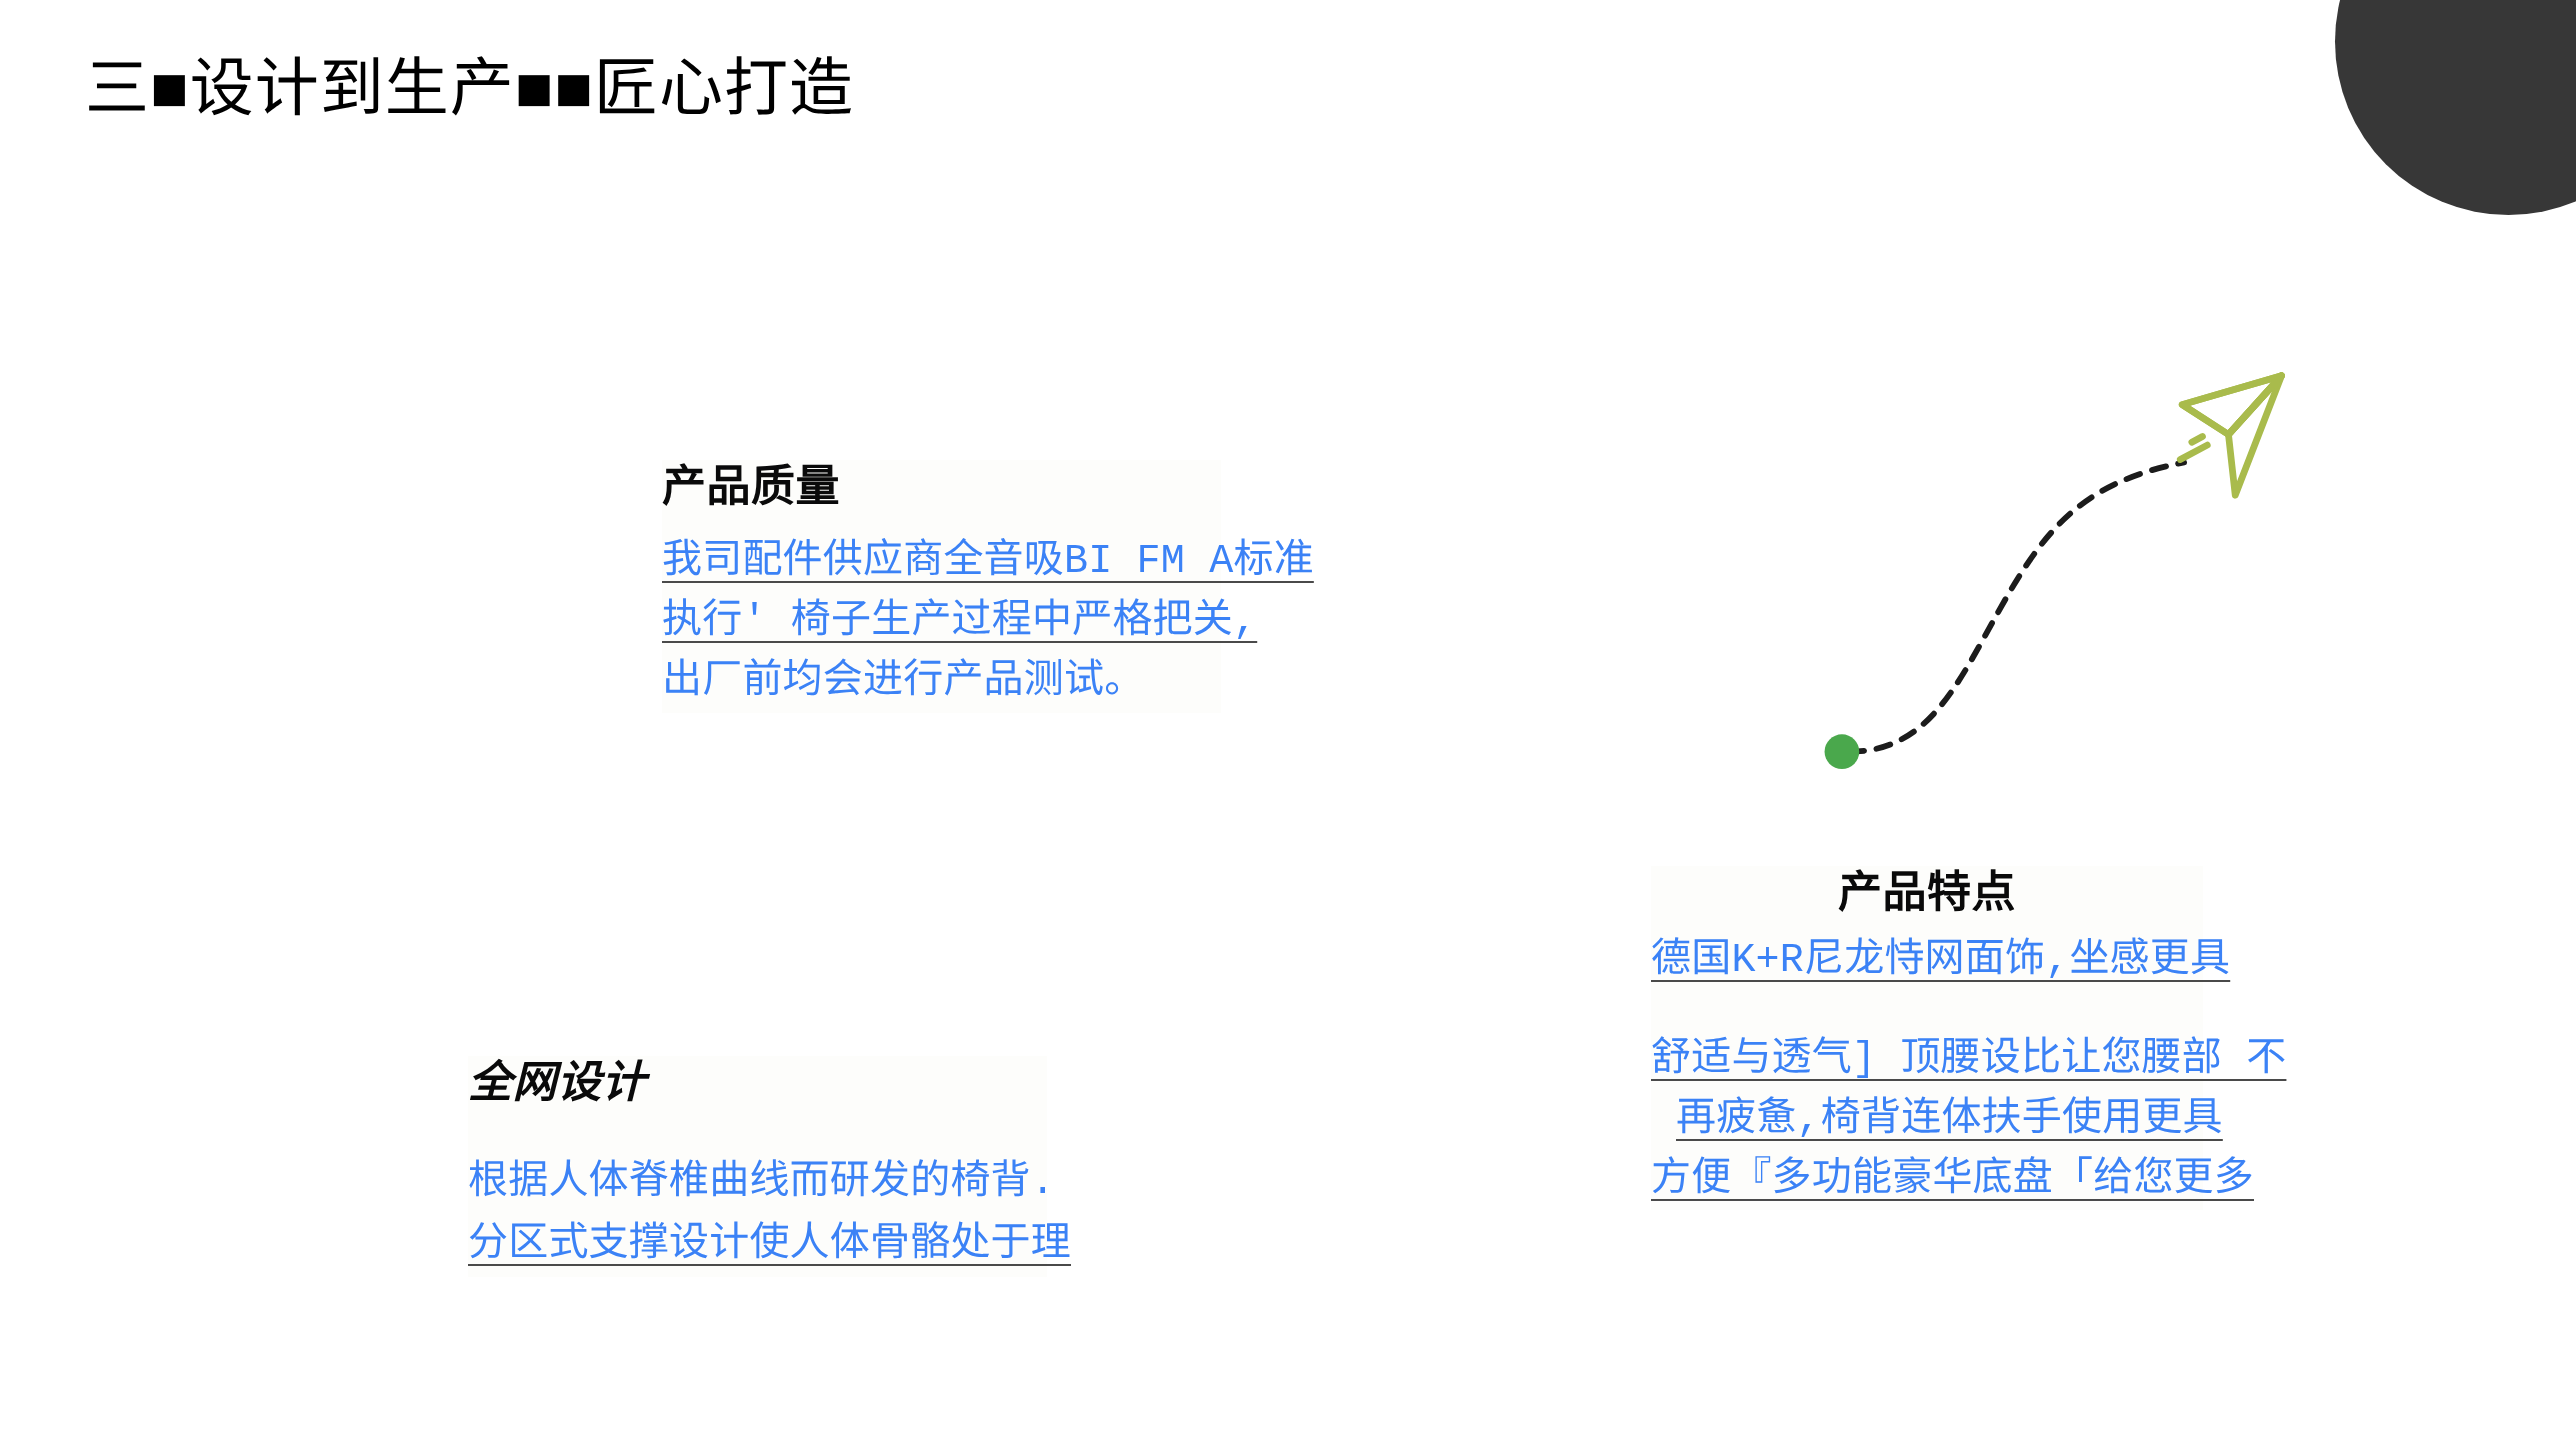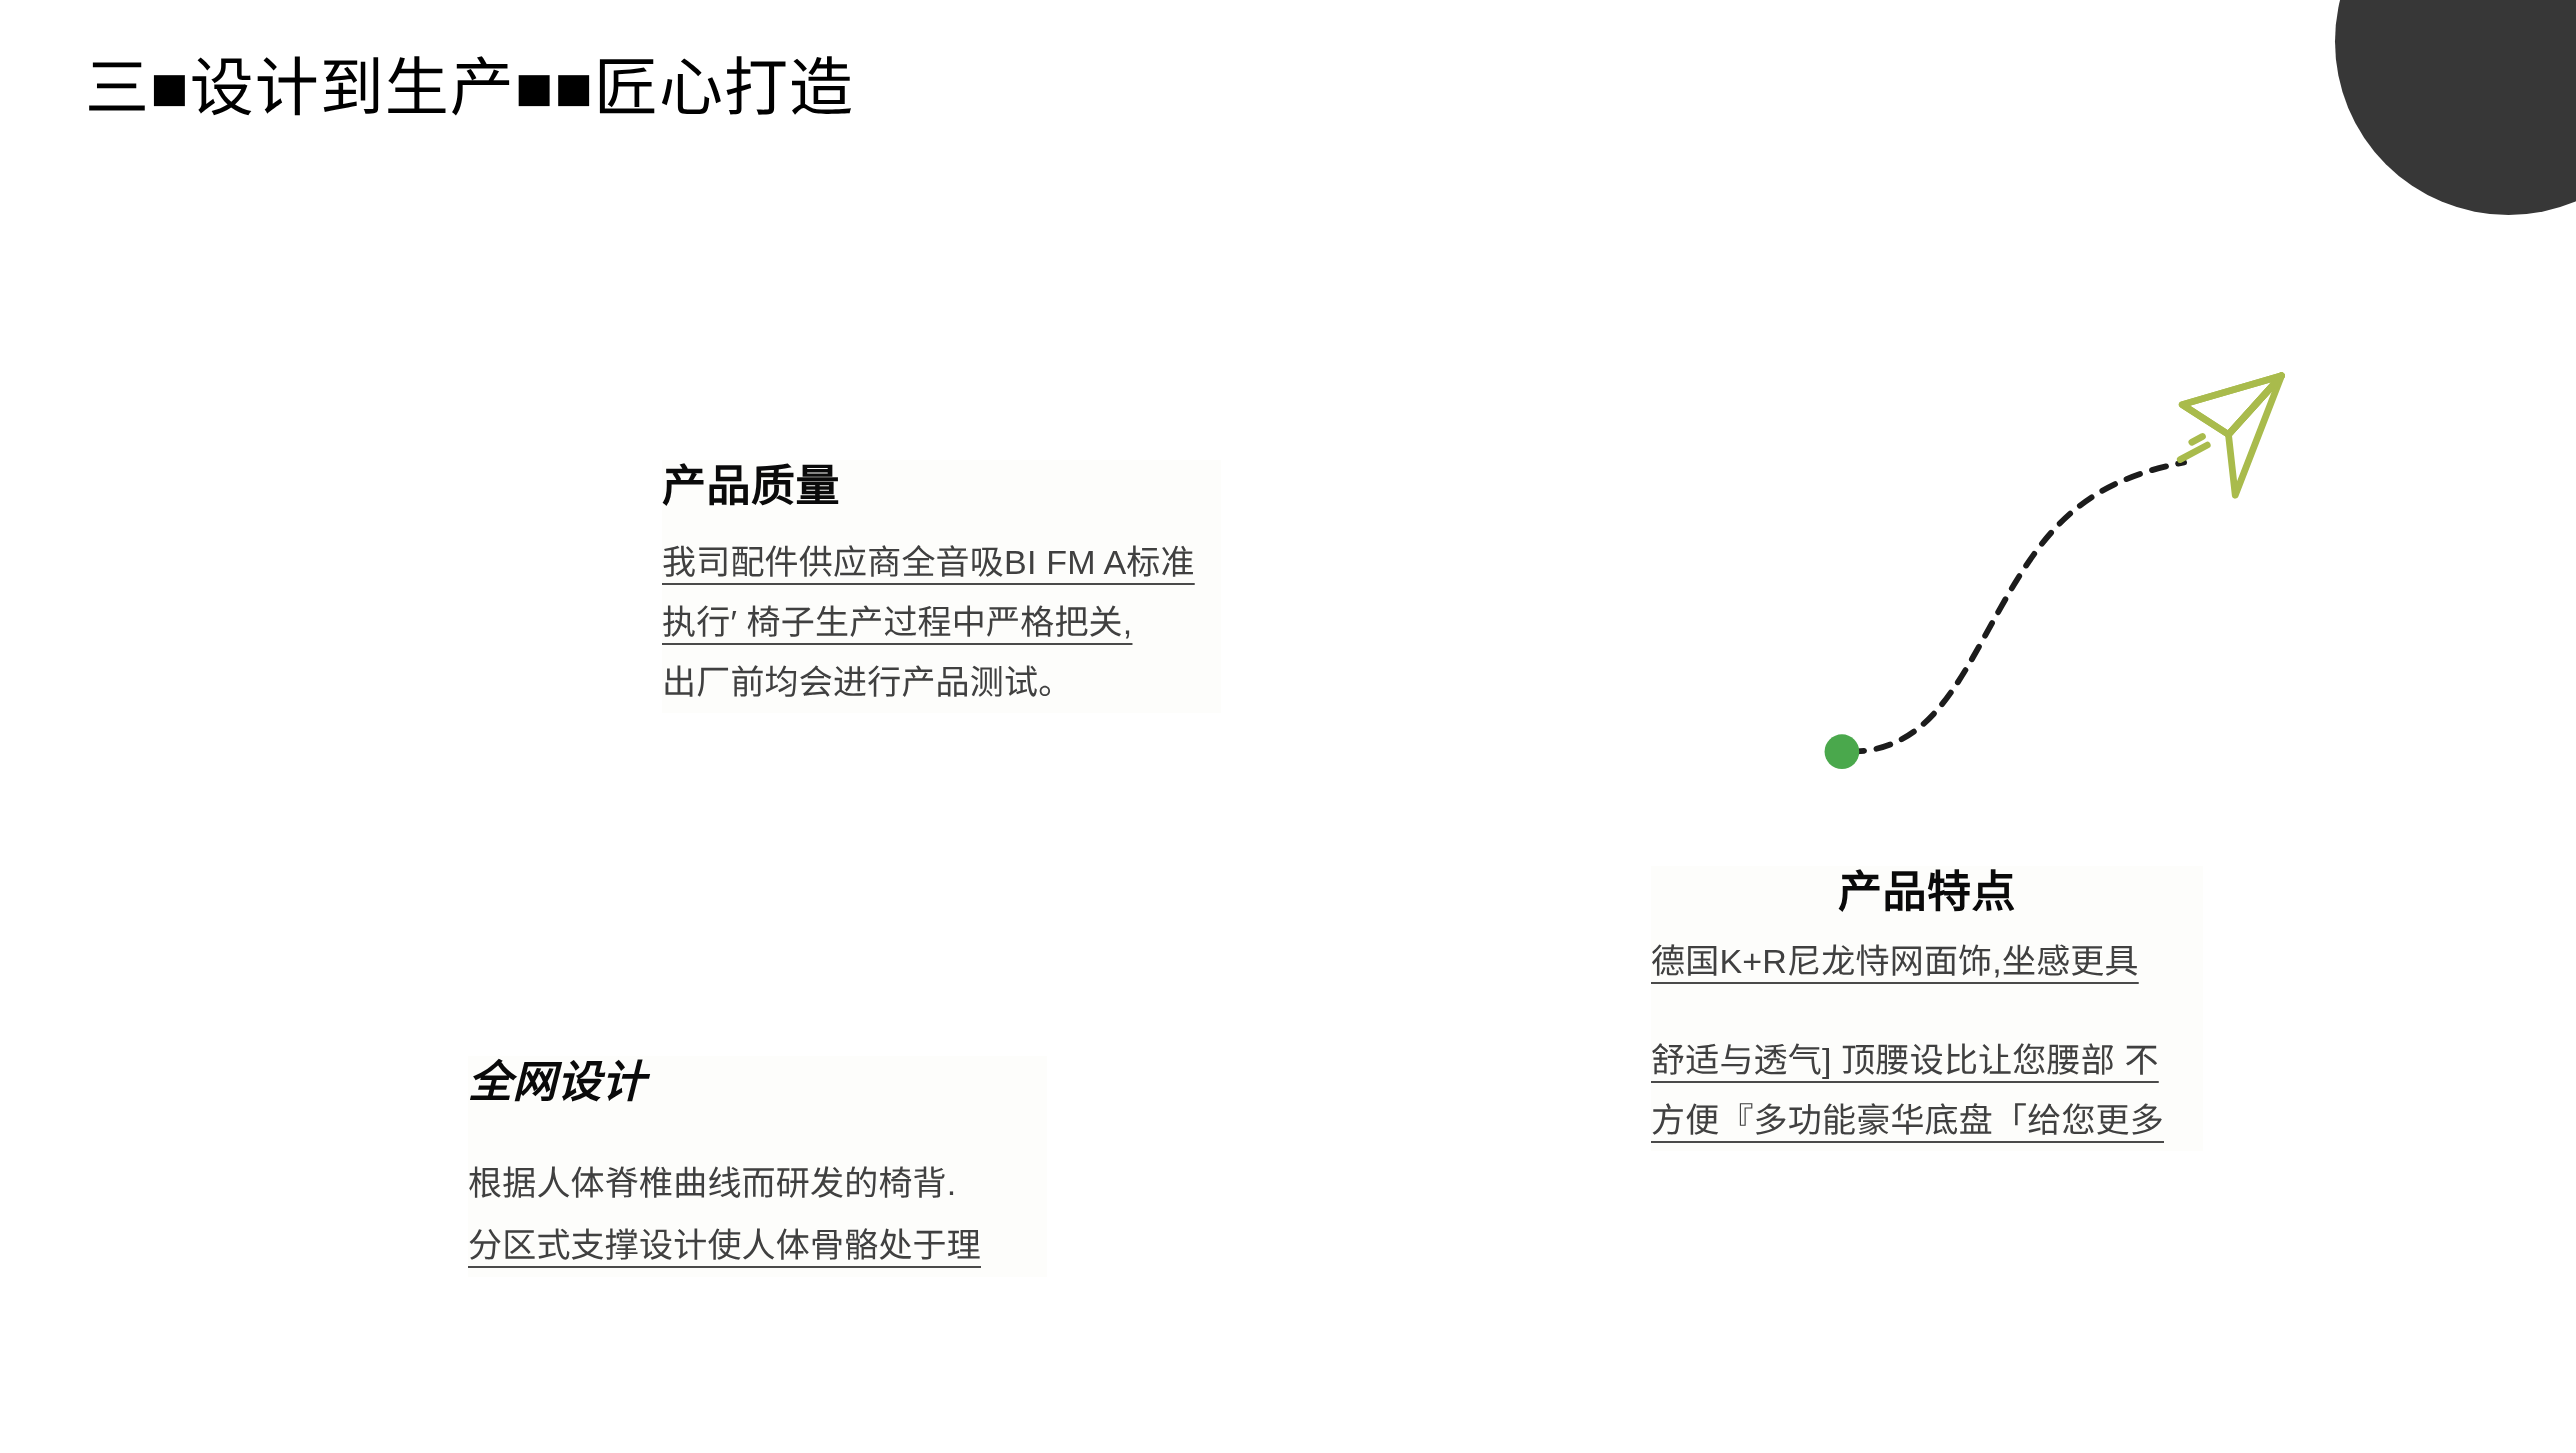--- a/index.html
+++ b/index.html
@@ -53,23 +53,23 @@
   .block-heading {
     font-family: "Liberation Sans", "DejaVu Sans", sans-serif;
     font-weight: bold;
     font-size: 44px;
     line-height: 1.18;
     color: #0a0a0a;
     letter-spacing: 0.5px;
     white-space: pre;
   }
   .block-body {
-    font-family: Liberation Sans, sans-serif;
-    font-size: 34px;
-    color: #404040;
+    font-family: Liberation Mono, monospace;
+    font-size: 40px;
+    color: #3b82f6;
     letter-spacing: 0.2px;
   }
   .line {
     display: block;
     white-space: pre;
     padding-bottom: 1.9px;
   }
   .line.u {
     text-decoration: underline;
     text-decoration-thickness: 1.9px;
@@ -142,20 +142,21 @@
       <span class="line">根据人体脊椎曲线而研发的椅背.</span>
       <span class="line u">分区式支撑设计使人体骨骼处于理</span>
     </div>
   </div>
 
   <div class="block" id="block-features">
     <div class="block-heading">产品特点</div>
     <div class="block-body">
       <span class="line u">德国K+R尼龙恃网面饰,坐感更具</span>
       <span class="line u gap">舒适与透气] 顶腰设比让您腰部 不</span>
+      <span class="line u indent">再疲惫,椅背连体扶手使用更具</span>
       <span class="line u">方便『多功能豪华底盘「给您更多</span>
     </div>
   </div>
 
   <div id="illustration">
     <svg viewBox="0 0 500 420" xmlns="http://www.w3.org/2000/svg">
 
       <path d="M 38 400 C 120 400 150 330 195 250 C 240 170 280 120 385 100" fill="none" stroke="#1c1c1c" stroke-width="6" stroke-linecap="round" stroke-dasharray="15 13"></path>
 
       <circle cx="30" cy="400" r="18" fill="#4aa84c"></circle>

